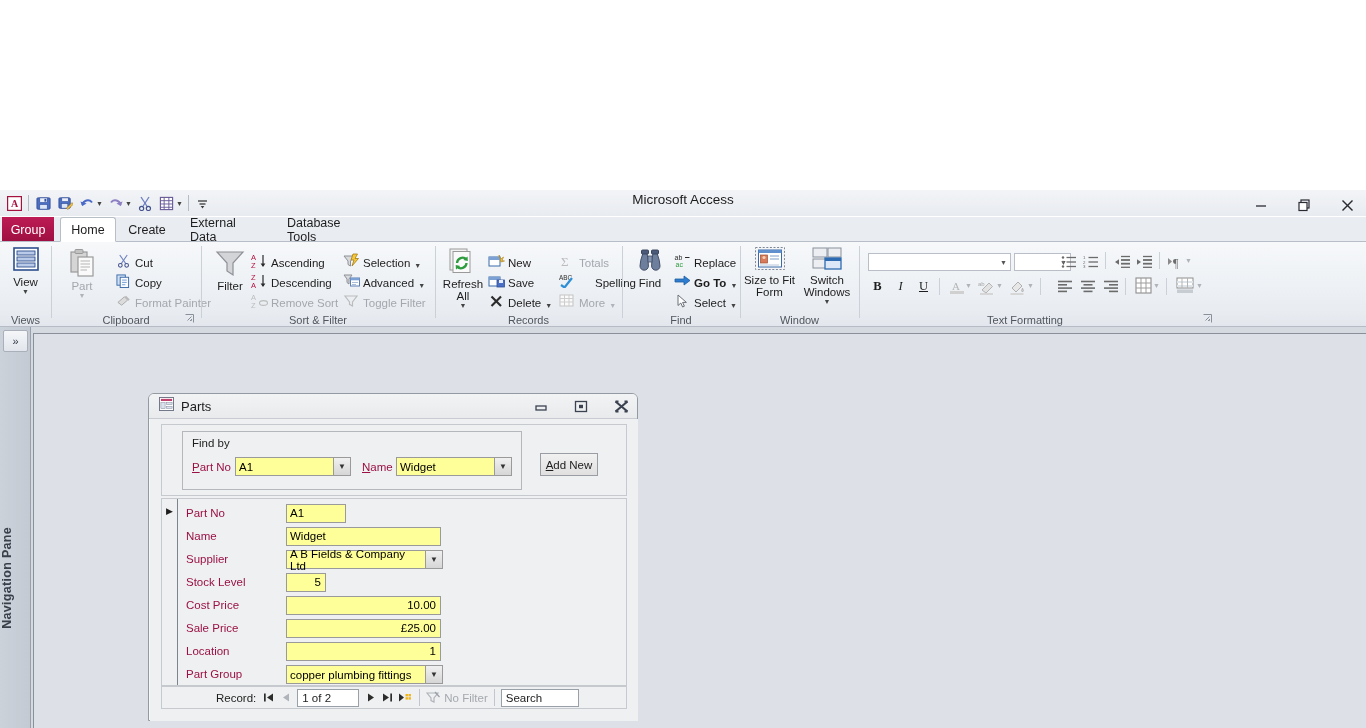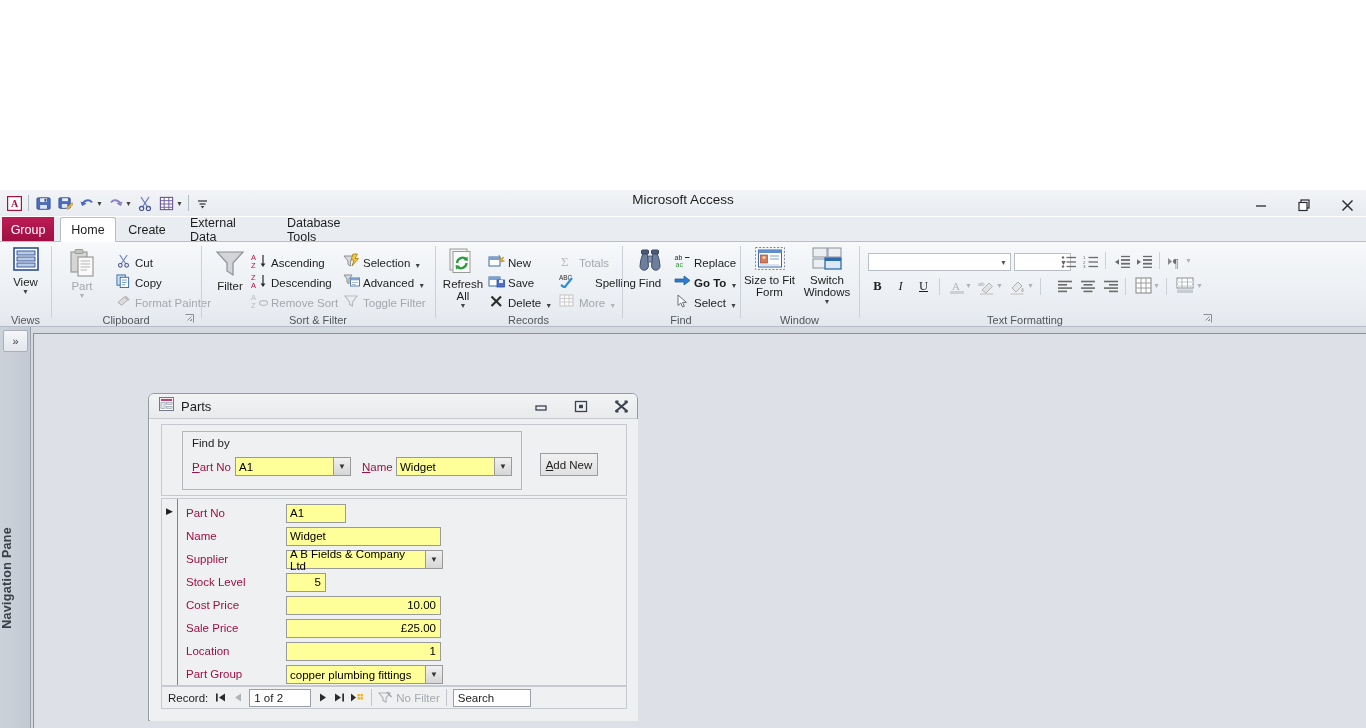--- a/index.html
+++ b/index.html
@@ -195,21 +195,21 @@
   .recsel {
     position:absolute; left:0; top:0; width:16px; height:100%;
     background:#eff0f1; border-right:1px solid #7e848c;
   }
   .recsel .tri { position:absolute; left:4px; top:7px; font-size:9px; color:#1d1d1d; }
 
   
   .recnav {
     position:absolute; left:11px; top:267px; width:466px; height:23px;
     background:#eff0f1; border:1px solid #c6c9ce;
-    display:flex; align-items:center; font-size:11.5px; color:#1d1d1d;
+    display:flex; align-items:center; font-size:11.5px; color:#1d1d1d;padding-left:48px;
   }
   .recnav .lbl { margin-left:6px; }
   .navbtn { width:17px; height:19px; display:flex;align-items:center;justify-content:center; font-size:10px; color:#2c2c2c; cursor:default;}
   .navbtn.dim{ color:#b0b4ba; }
   .recbox {
     width:62px; height:18px; background:#fff; border:1px solid #9aa0a8;
     display:flex; align-items:center; padding-left:4px; font-size:11.5px; margin:0 3px;
   }
   .nav-vsep{ width:1px; height:17px; background:#c2c6cc; margin:0 6px; }
   .searchbox {

